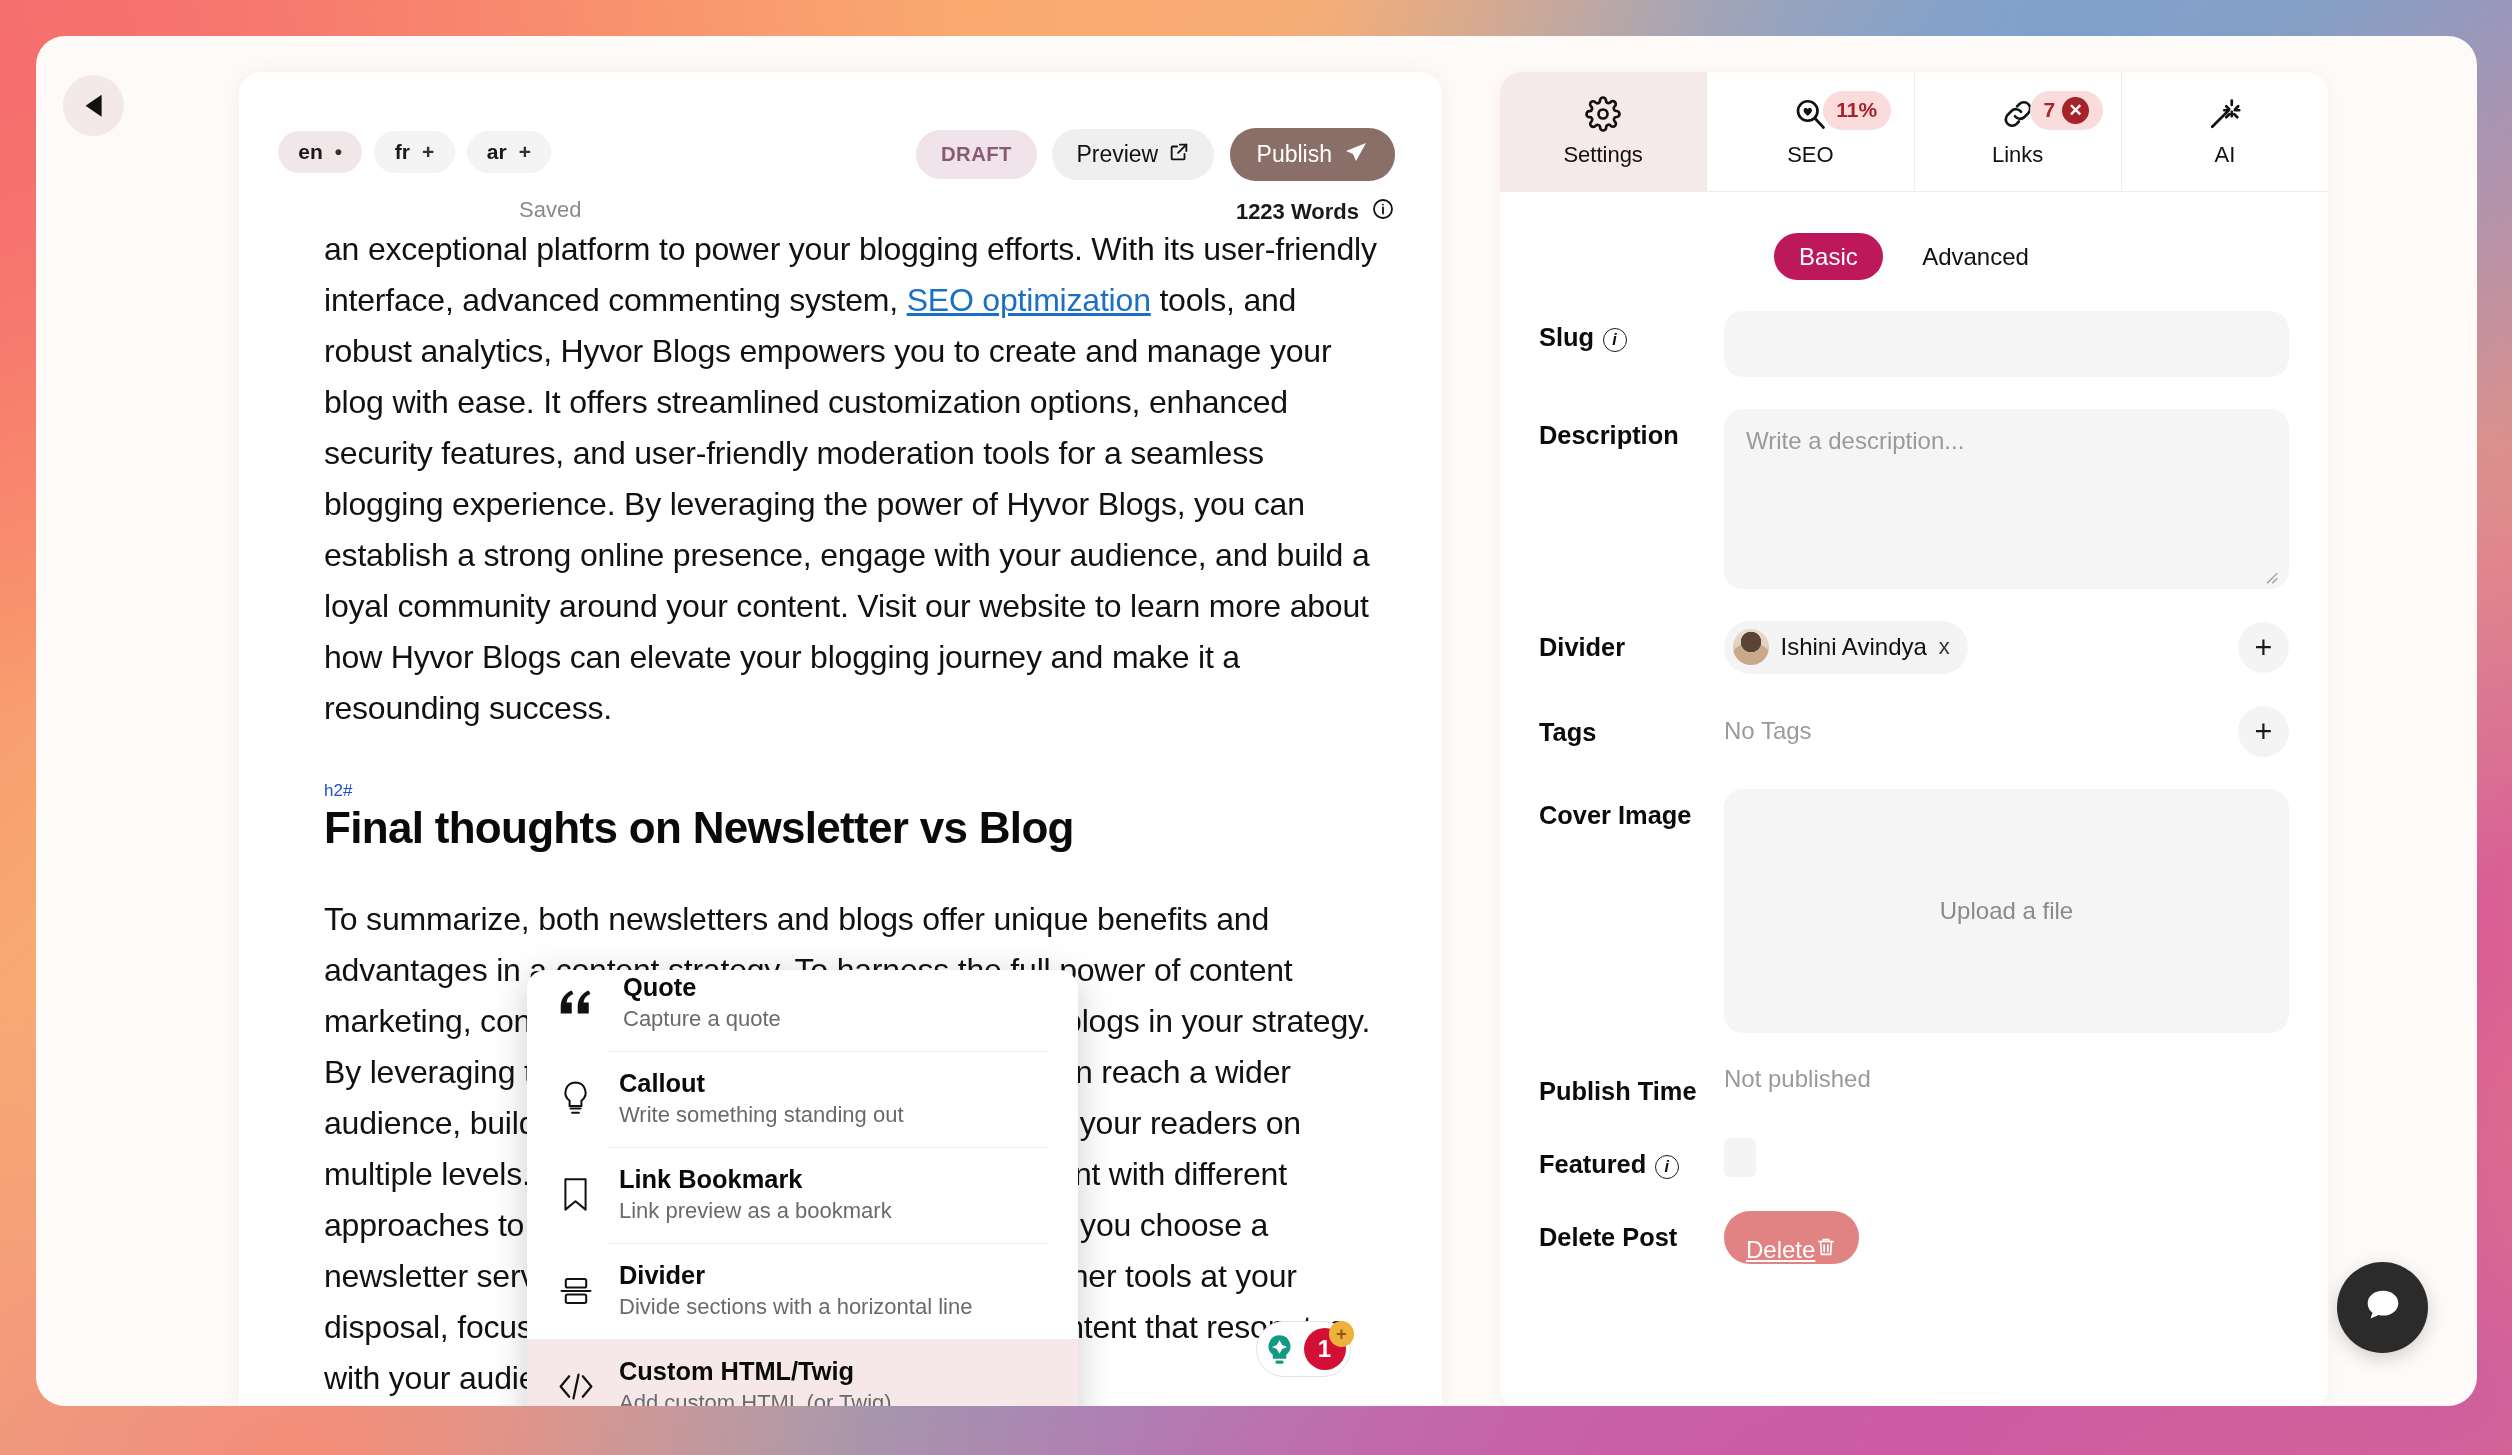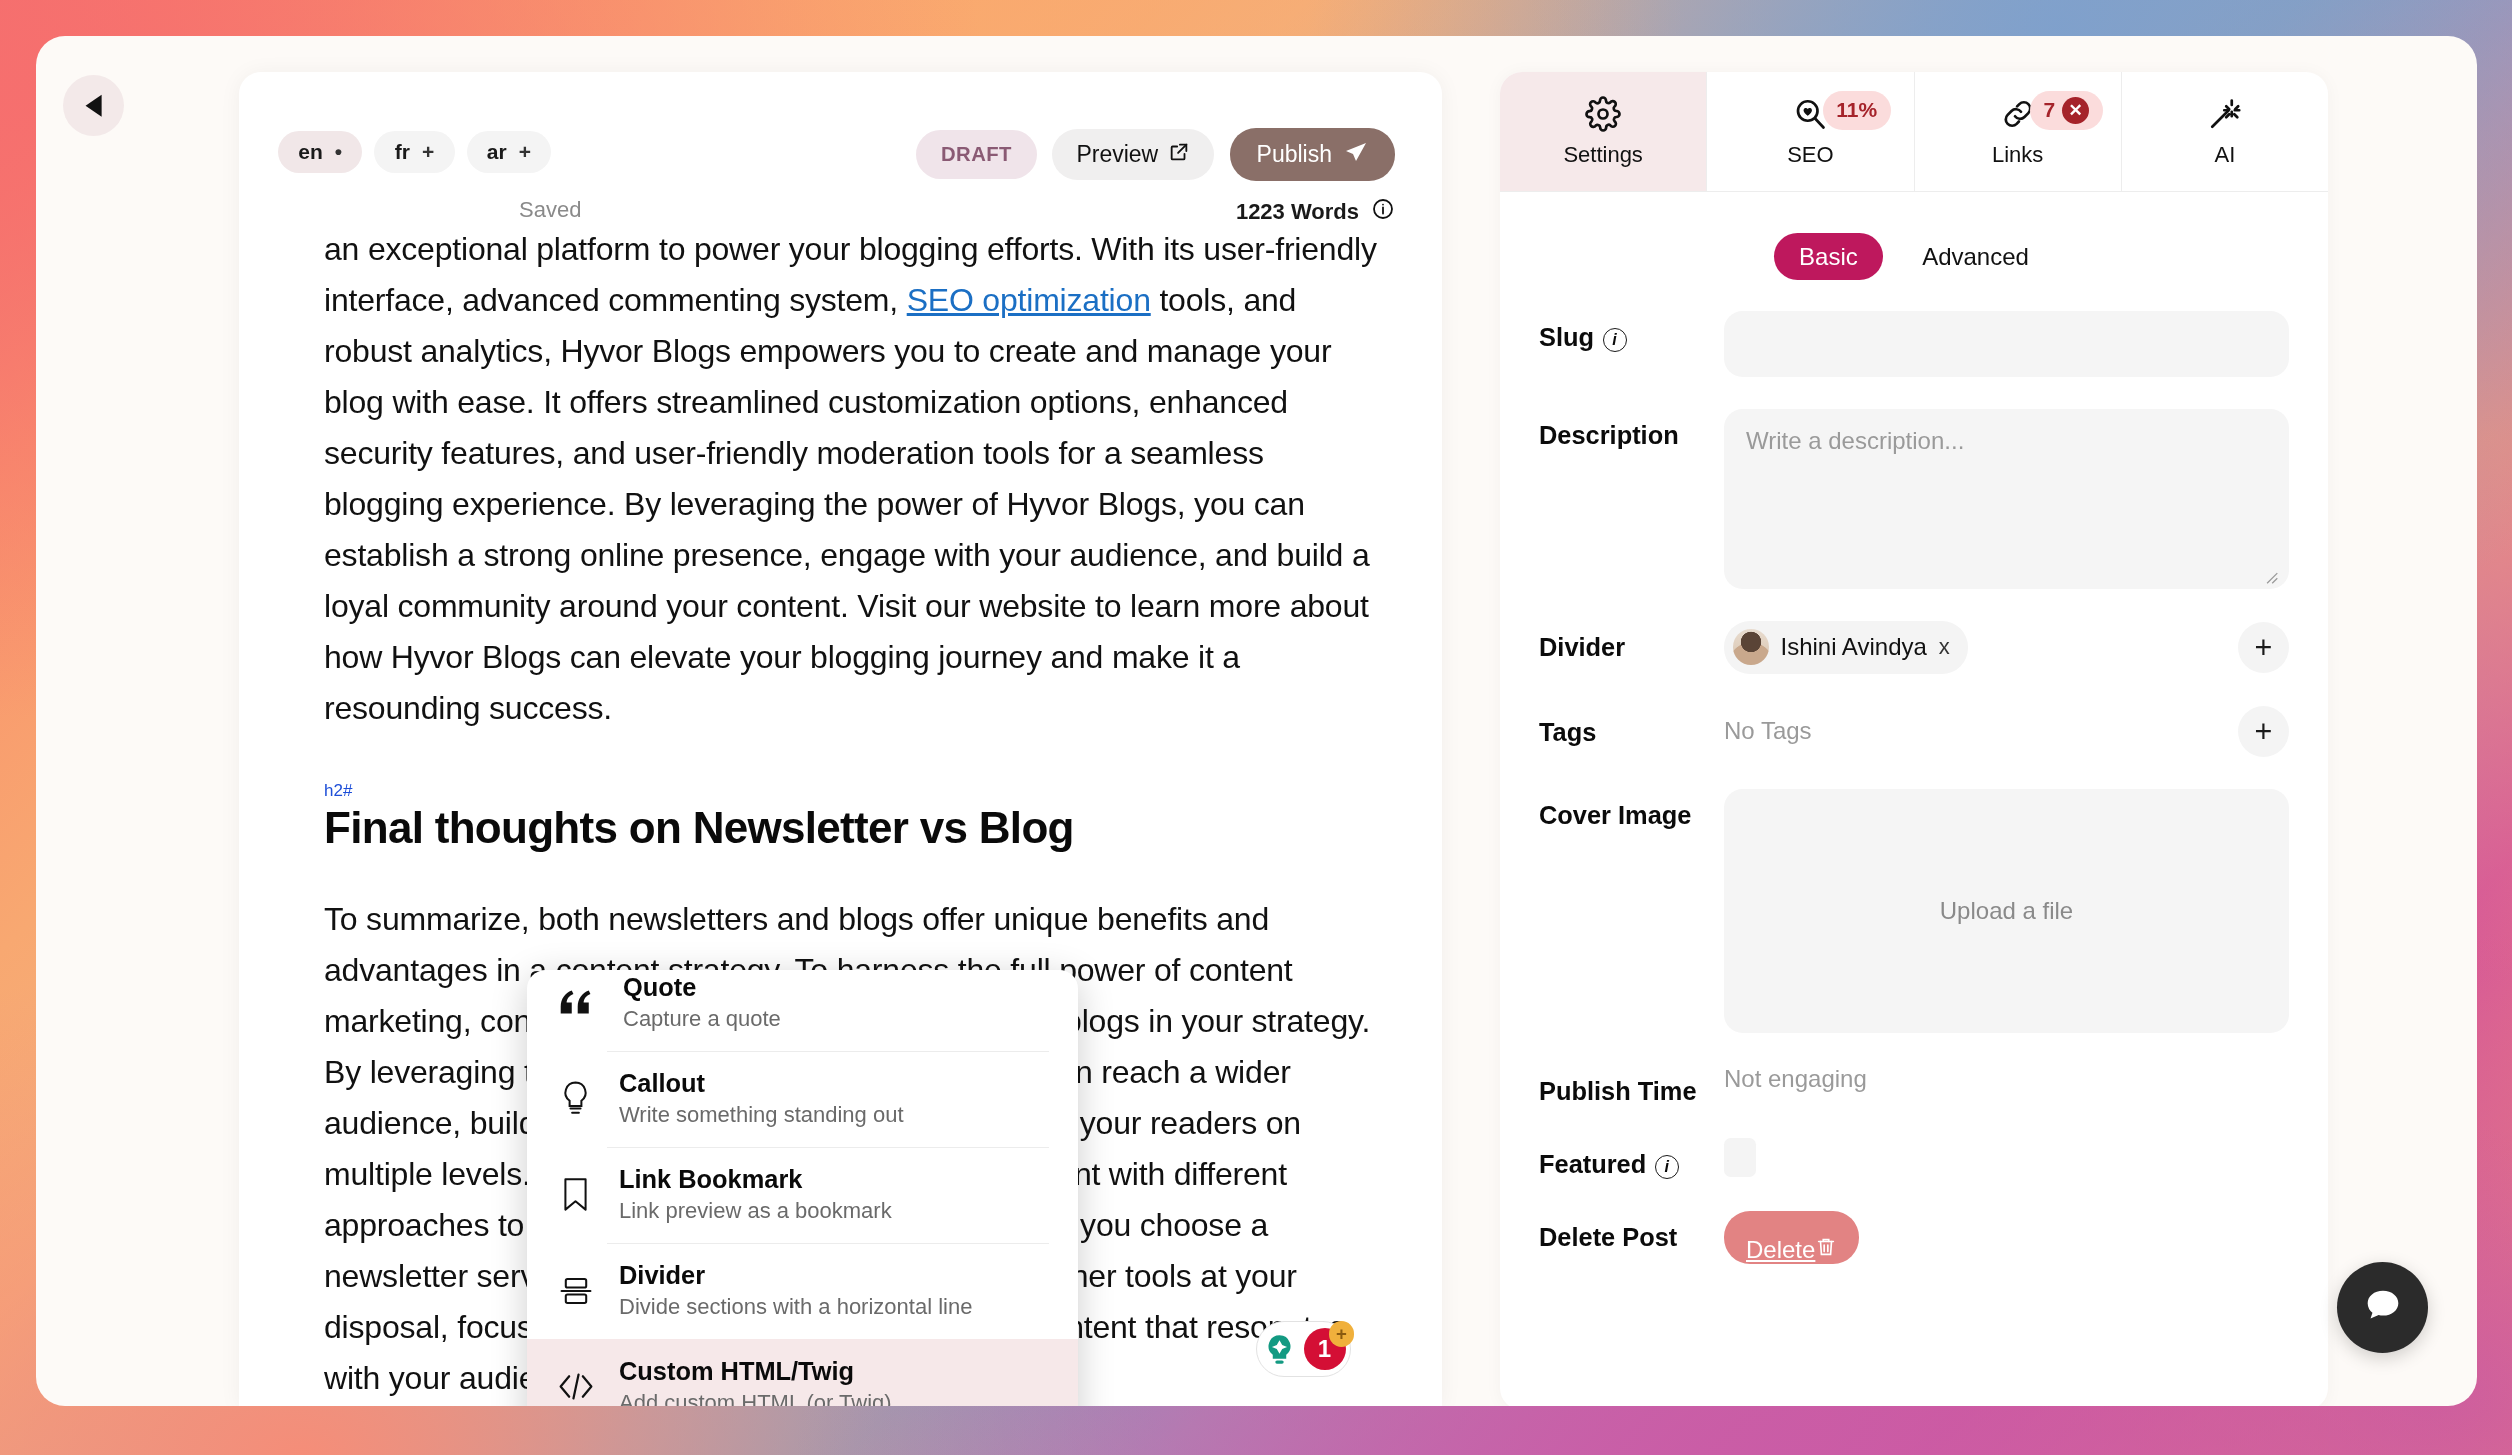--- a/index.html
+++ b/index.html
@@ -711,21 +711,21 @@
               <span>Upload a file</span>
             </div>
           </div>
         </div>
 
         <div class="form-row">
           <div class="form-label">
             <span>Publish Time</span>
           </div>
           <div class="form-field">
-            <span class="muted-value">Not engaging</span>
+            <span class="muted-value">Not published</span>
           </div>
         </div>
 
         <div class="form-row">
           <div class="form-label">
             <span>Featured</span>
             <span class="info-i">i</span>
           </div>
           <div class="form-field">
             <div class="checkbox-sq"></div>

